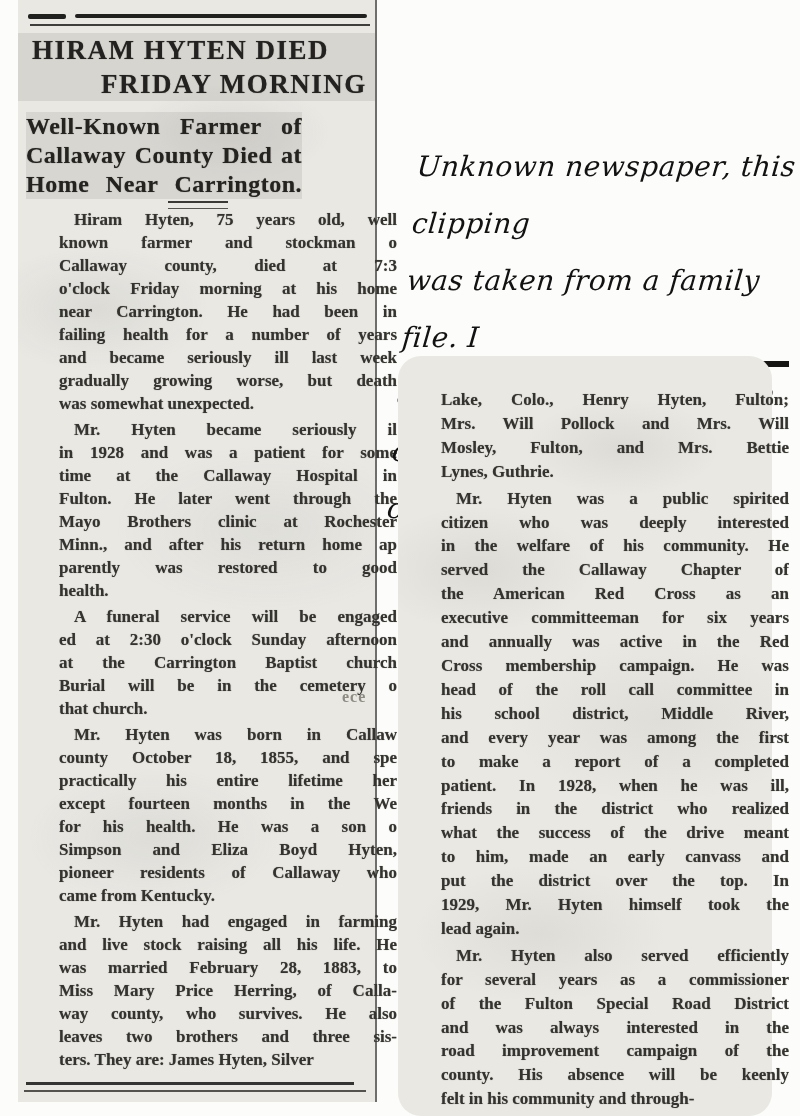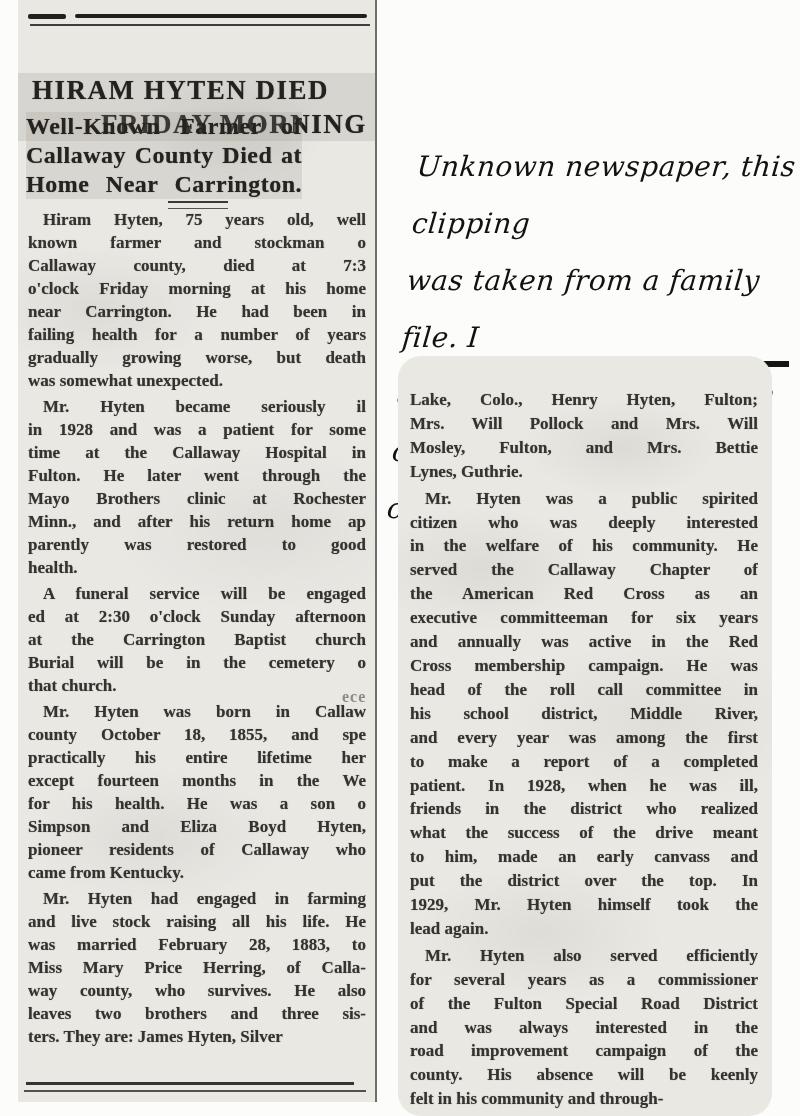--- a/index.html
+++ b/index.html
@@ -29,21 +29,21 @@
   .rule { position: absolute; background: #20201e; }
   
   #rule-thick-a { left: 10px; top: 14px; width: 38px; height: 5px; border-radius: 2px; }
   #rule-thick-b { left: 57px; top: 14px; width: 292px; height: 4px; border-radius: 2px; }
   #rule-thin-top { left: 12px; top: 24px; width: 340px; height: 2px; opacity: .85; }
   
   #rule-bot-1 { left: 8px; bottom: 17px; width: 328px; height: 3px; opacity: .9; }
   #rule-bot-2 { left: 6px; bottom: 10px; width: 342px; height: 2px; opacity: .75; }
   .ink { color: #34332f; text-shadow: 0 0 1px rgba(60,58,52,.55); }
 
-  #headline { position: absolute; left: 0; top: 33px; width: 100%; margin-top: 40px; }
+  #headline { position: absolute; left: 0; top: 33px; width: 100%; }
   .head-line {
     font-size: 27px; font-weight: 700; letter-spacing: 1.5px;
     color: #232220; text-shadow: 0 0 1px rgba(40,38,34,.6);
     white-space: nowrap; overflow: hidden;
     background: rgba(150,147,138,.22);
     padding: 2px 0 1px 0;
   }
   #headline-1 { padding-left: 14px; }
   #headline-2 { padding-left: 83px; }
 
@@ -54,21 +54,21 @@
     line-height: 29px;
     text-align: justify; text-align-last: justify;
     white-space: nowrap; overflow: hidden;
     background: rgba(150,147,138,.20);
   }
   #subhead-ornament {
     position: absolute; left: 150px; top: 201px; width: 60px; height: 5px;
     border-top: 2px solid #3a3935; border-bottom: 1px solid #55534d;
   }
 
-  .bodytext { position: absolute; font-weight: 700; font-size: 17px; }
+  .bodytext { position: absolute; font-weight: 700; font-size: 17px; margin-left: 31px; }
   #body-left  { left: 10px; top: 208px; width: 338px; }
   #body-left  .tline { line-height: 23px; }
   #body-right { left: 12px; top: 32px;  width: 348px; }
   #body-right .tline { line-height: 23.9px; }
   .para { margin: 0 0 3px 0; }
   .para .tline {
     text-align: justify; text-align-last: justify; text-justify: inter-word;
     white-space: nowrap; overflow: hidden;
   }
   .para .tline:last-child { text-align-last: left; }
@@ -113,20 +113,21 @@
   <div id="subhead-ornament"></div>
 
   <div id="body-left" class="bodytext ink">
       <div class="para indent">
         <div class="tline">Hiram Hyten, 75 years old, well</div>
         <div class="tline">known farmer and stockman o</div>
         <div class="tline">Callaway county, died at 7:3</div>
         <div class="tline">o'clock Friday morning at his home</div>
         <div class="tline">near Carrington. He had been in</div>
         <div class="tline">failing health for a number of years</div>
+        <div class="tline">and became seriously ill last week</div>
         <div class="tline">gradually growing worse, but death</div>
         <div class="tline">was somewhat unexpected.</div>
       </div>
       <div class="para indent">
         <div class="tline">Mr. Hyten became seriously il</div>
         <div class="tline">in 1928 and was a patient for some</div>
         <div class="tline">time at the Callaway Hospital in</div>
         <div class="tline">Fulton. He later went through the</div>
         <div class="tline">Mayo Brothers clinic at Rochester</div>
         <div class="tline">Minn., and after his return home ap</div>

